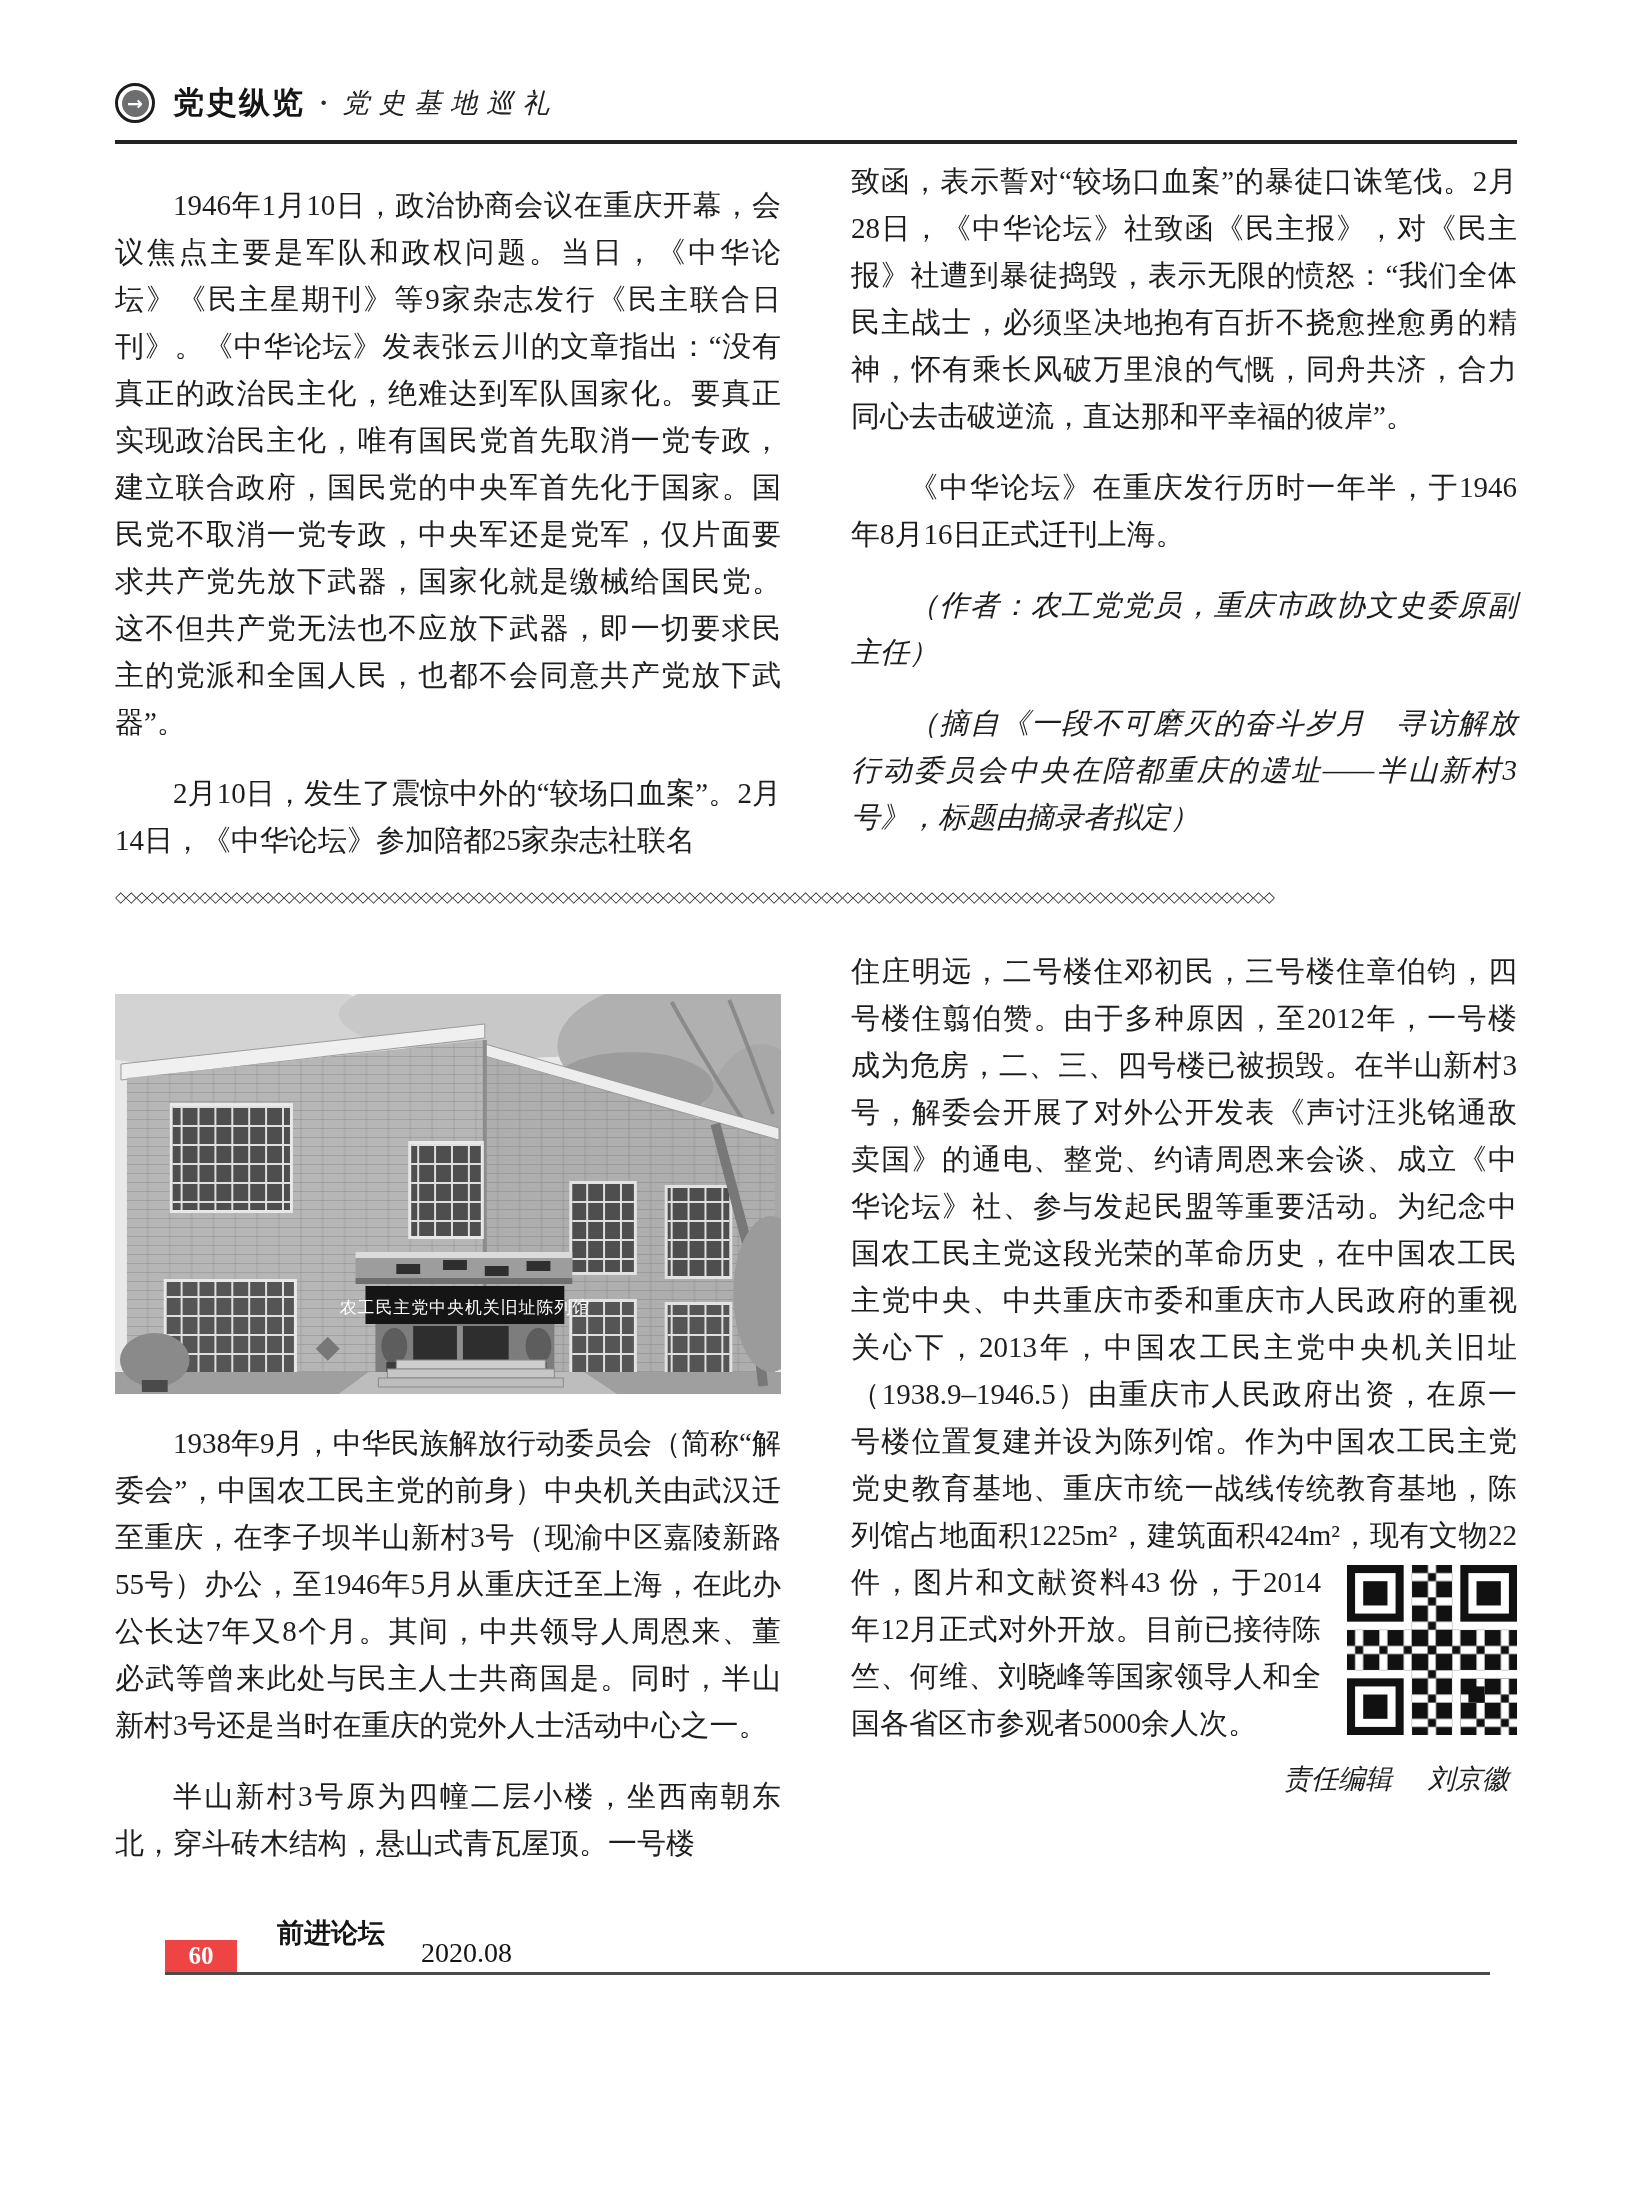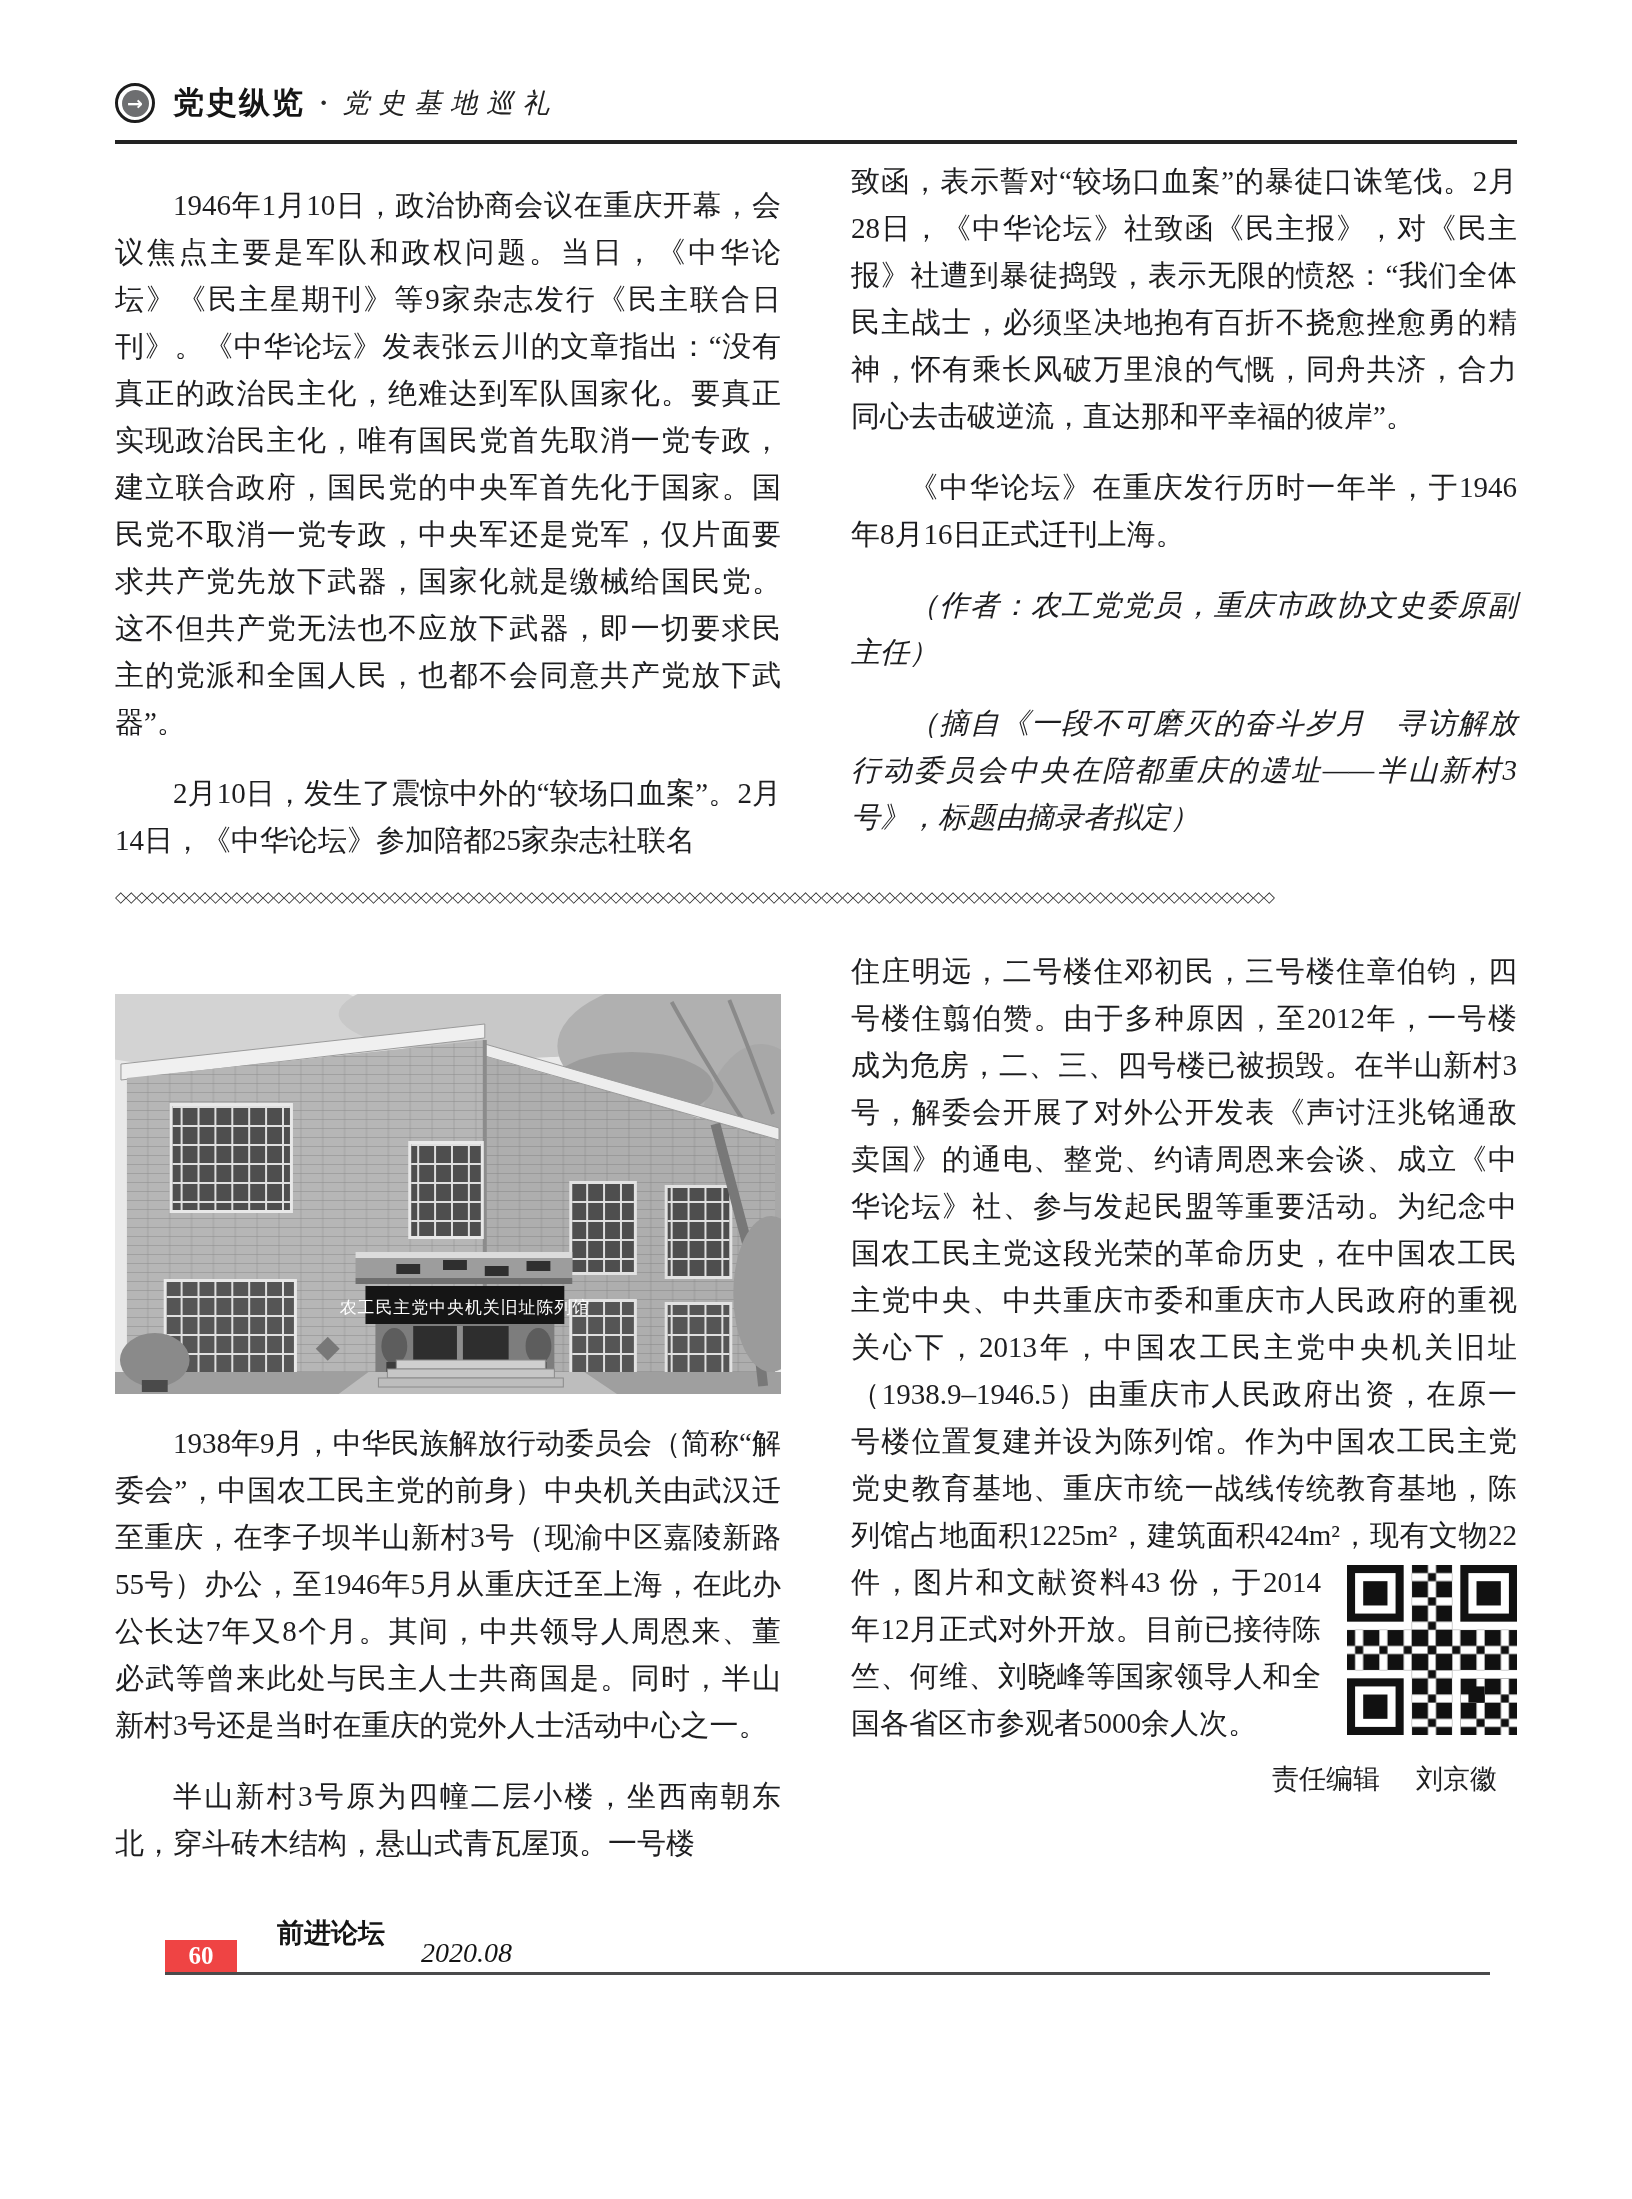--- a/index.html
+++ b/index.html
@@ -40,32 +40,32 @@
     font-family:"Liberation Sans",sans-serif;font-weight:900;font-size:70px;
     letter-spacing:14px;line-height:1.16;color:#0f0f0f;}
   .cols-a2{margin-top:40px;}
   .photo{width:100%;height:400px;line-height:0;margin-top:46px;}
   .photo svg{width:100%;height:400px;display:block;}
   .after-photo{margin-top:26px;}
 
   .qr{float:right;width:170px;height:170px;margin:6px 0 8px 26px;line-height:0;}
   .qr svg{width:170px;height:170px;display:block;}
 
-  .editor{margin:14px 12px 0 0;text-align:right;font-size:27px;
+  .editor{margin:14px 0 0 0;text-align:right;font-size:27px;font-style:italic;
     color:#1d1d1f;padding-right:8px;}
   .editor-name{margin-left:36px;}
 
   
   .footer{margin:48px 142px 0 165px;border-bottom:3px solid #4a4a4b;
     display:flex;align-items:flex-end;}
   .pageno{display:inline-block;background:#ef4444;color:#ffffff;width:72px;height:32px;
     line-height:32px;text-align:center;font-weight:bold;font-size:25px;flex:0 0 auto;}
   .journal{margin-left:40px;font-family:"Liberation Sans",sans-serif;font-weight:900;
     font-size:27px;color:#141414;padding-bottom:21px;}
-  .issue{margin-left:36px;font-size:28px;color:#141414;padding-bottom:3px;font-style:italic;}
+  .issue{margin-left:36px;font-size:28px;color:#141414;padding-bottom:3px;}
 </style>
 </head>
 <body>
 
 <div class="page">
 
   <div class="header">
     <span class="hdr-icon">
         <span class="hdr-icon-inner">→</span>
       </span>

